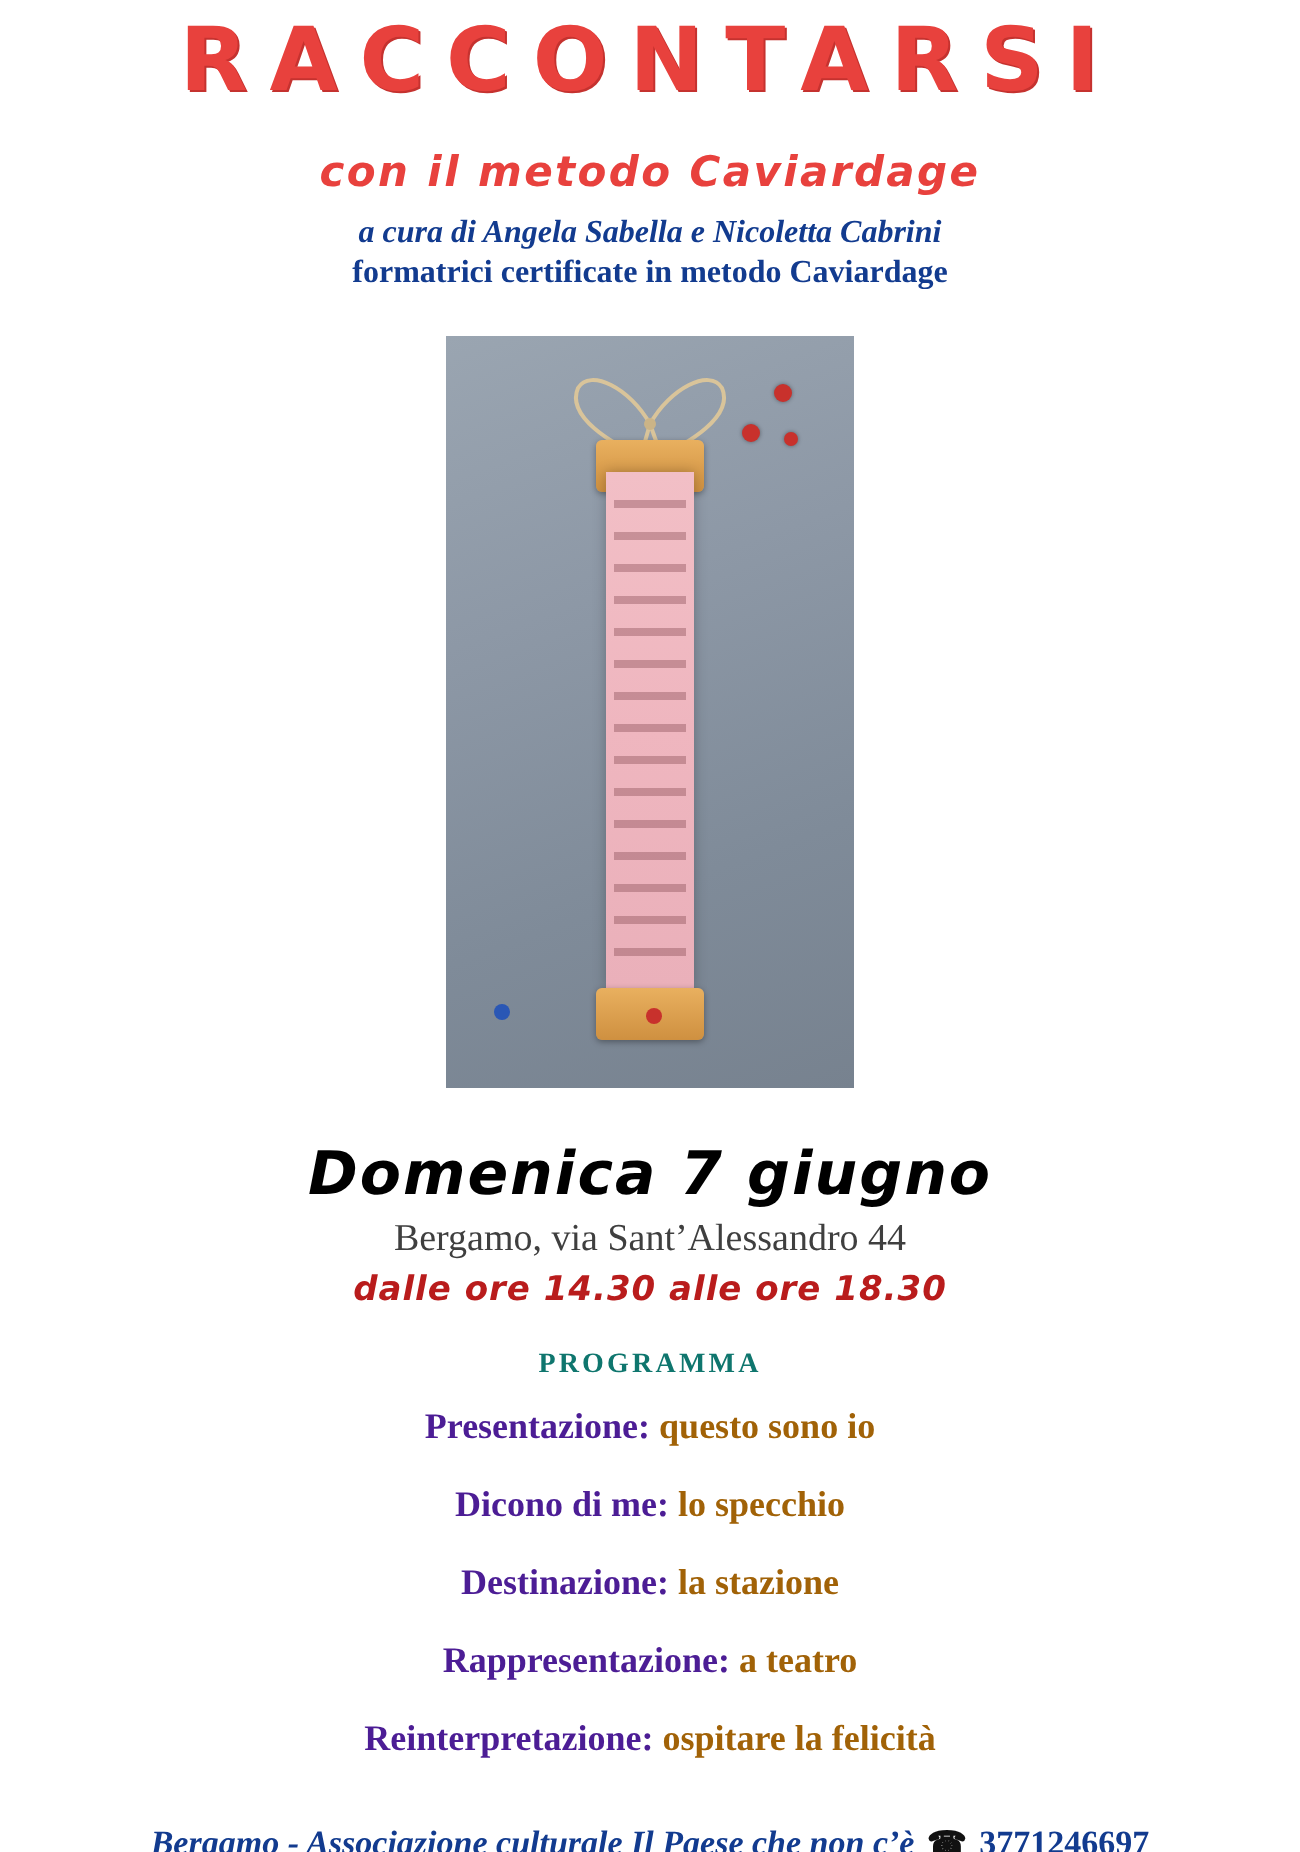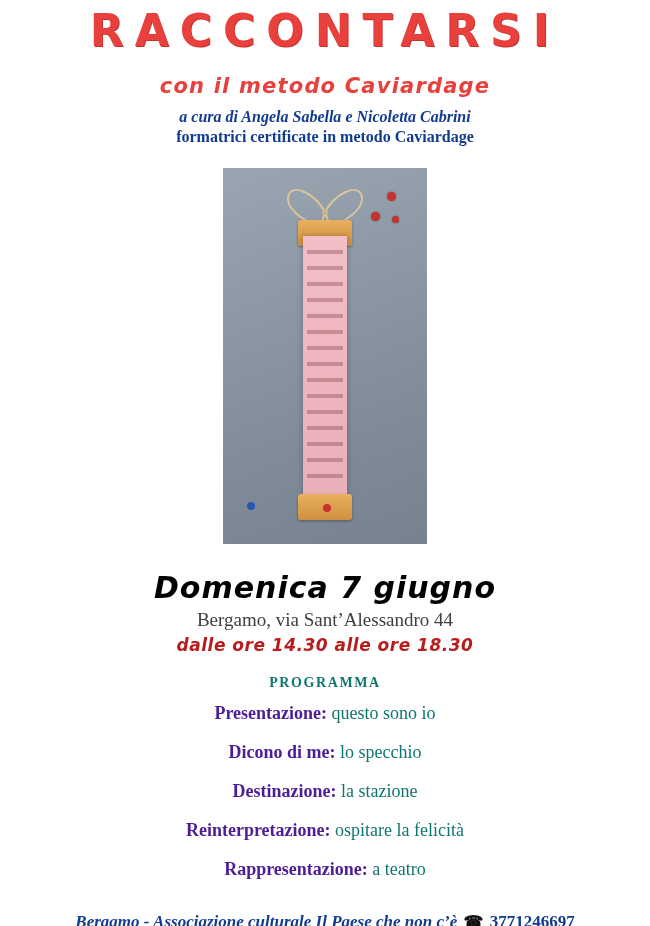--- a/index.html
+++ b/index.html
@@ -187,22 +187,22 @@
   .prog-row {
     margin: 0 0 18px 0;
     font-family: "Liberation Serif", serif;
     font-size: 18px;
   }
   .prog-label {
     font-weight: bold;
     color: #4c1d95;
   }
   .prog-value {
-    font-weight: normal;
-    color: #0f766e;
+    font-weight: bold;
+    color: #a16207;
   }
 
   .footer {
     position: absolute;
     left: 0; right: 0;
     bottom: 2px;
     font-family: "Liberation Serif", serif;
     font-weight: bold;
     font-style: italic;
     font-size: 17px;
@@ -287,26 +287,26 @@
     </div>
     <div class="prog-row">
       <span class="prog-label">Dicono di me:</span>
       <span class="prog-value">lo specchio</span>
     </div>
     <div class="prog-row">
       <span class="prog-label">Destinazione:</span>
       <span class="prog-value">la stazione</span>
     </div>
     <div class="prog-row">
+      <span class="prog-label">Rappresentazione:</span>
+      <span class="prog-value">a teatro</span>
+    </div>
+    <div class="prog-row">
       <span class="prog-label">Reinterpretazione:</span>
       <span class="prog-value">ospitare la felicità</span>
-    </div>
-    <div class="prog-row">
-      <span class="prog-label">Rappresentazione:</span>
-      <span class="prog-value">a teatro</span>
     </div>
   </div>
 
   <div class="footer">
     <span>Bergamo - Associazione culturale Il Paese che non c’è</span>
     <span class="phone-icon">☎</span>
     <span class="phone">3771246697</span>
   </div>
 
 </div>

